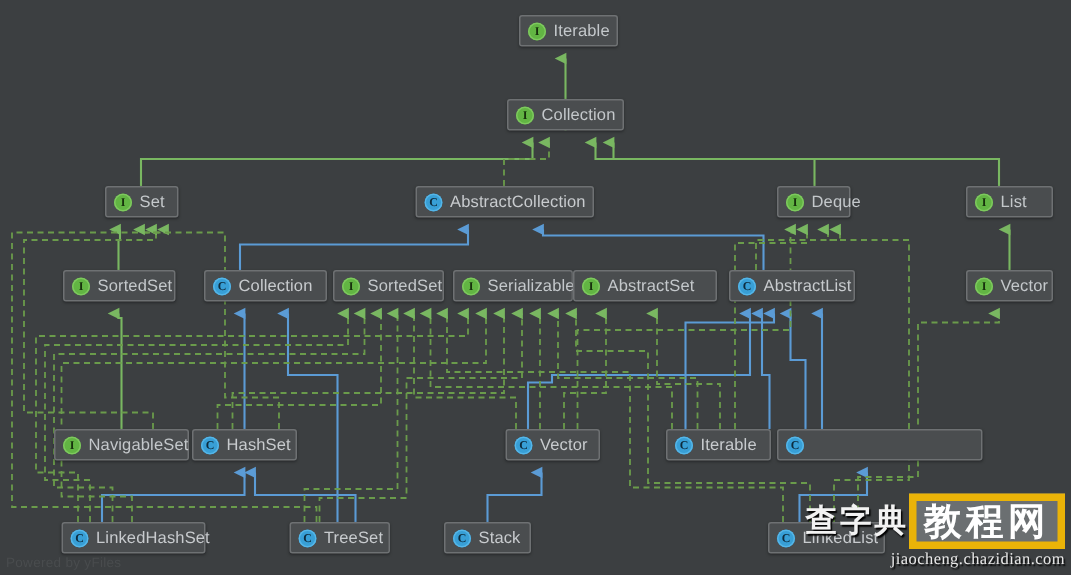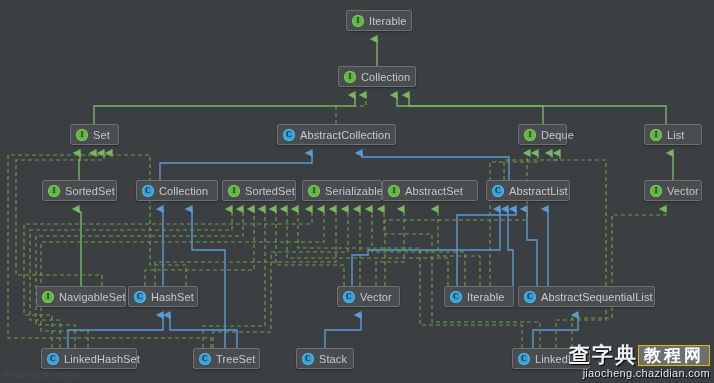--- a/index.html
+++ b/index.html
@@ -73,30 +73,30 @@
   #wm .cn {
     display: flex; align-items: center; gap: 0;
     font-family: "DejaVu Sans", sans-serif;
   }
   #wm .cn .a {
     font-size: 21px; font-weight: bold; color: #f2f2f2;
     letter-spacing: 2px;
     text-shadow: 1px 1px 1px #000;
   }
   #wm .cn .b {
-    font-size: 17px; font-weight: bold; color: #ffffff;
+    font-size: 25px; font-weight: bold; color: #ffffff;
     letter-spacing: 3px;
     background: #6b6f71;
-    border: 1px solid #eab308;
+    border: 5px solid #eab308;
     padding: 1px 5px;
   }
   #wm .url {
     margin-top: 2px;
     font-size: 11px; color: #e8e8e8;
-    font-family: Liberation Sans, sans-serif;
+    font-family: Liberation Serif, serif;
     letter-spacing: 0.3px;
     text-shadow: 1px 1px 1px #000;
   }
 </style>
 </head>
 <body>
 
 <div id="canvas">
 
   <svg class="edges" viewBox="0 0 714 383">
@@ -236,21 +236,20 @@
       <div class="node" style="left: 337px; top: 286px; width: 63px;">
         <span class="ic cls">C</span>
         <span class="lbl">Vector</span>
       </div>
       <div class="node" style="left: 444px; top: 286px; width: 70px;">
         <span class="ic cls">C</span>
         <span class="lbl">Iterable</span>
       </div>
       <div class="node" style="left: 518px; top: 286px; width: 137px;">
         <span class="ic abstract">C</span>
-        <span class="lbl">AbstractSequentialList</span>
       </div>
       <div class="node" style="left: 41px; top: 348px; width: 96px;">
         <span class="ic cls">C</span>
         <span class="lbl">LinkedHashSet</span>
       </div>
       <div class="node" style="left: 193px; top: 348px; width: 67px;">
         <span class="ic cls">C</span>
         <span class="lbl">TreeSet</span>
       </div>
       <div class="node" style="left: 296px; top: 348px; width: 58px;">

